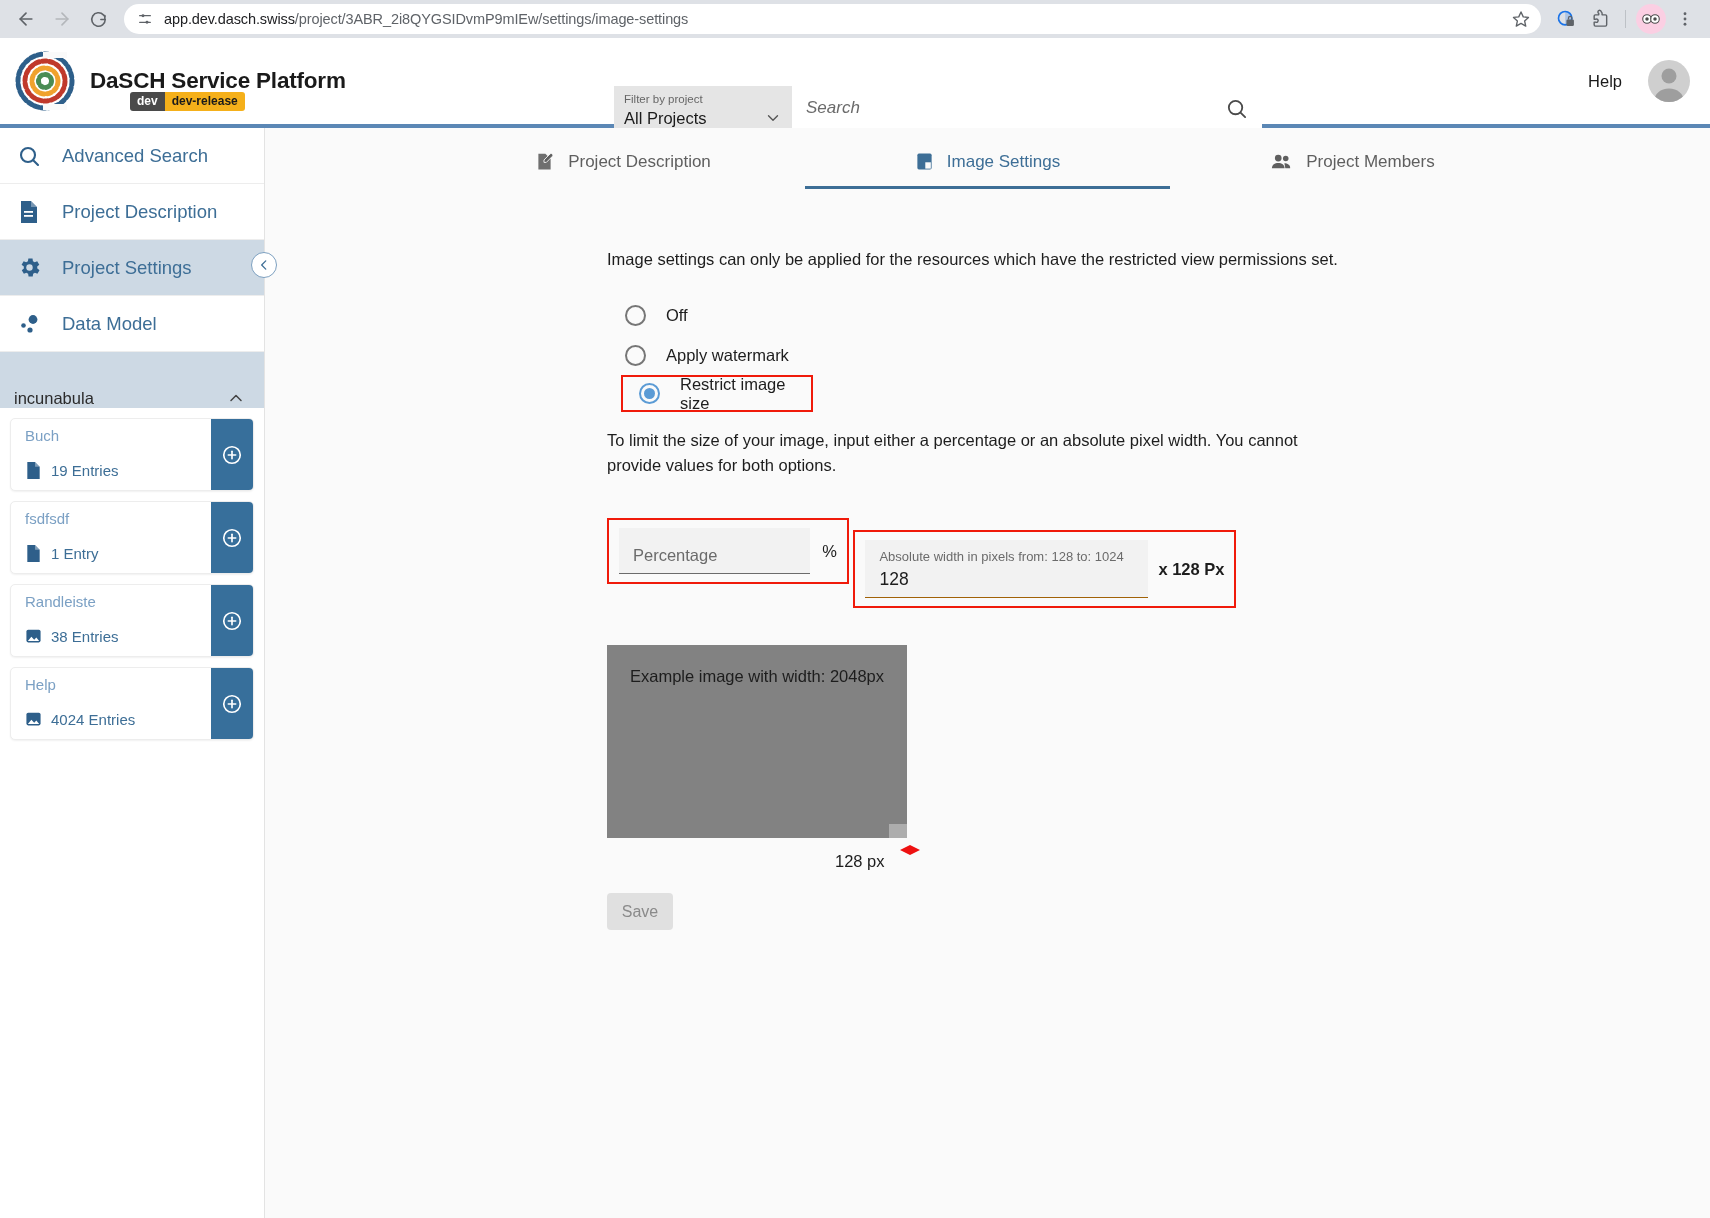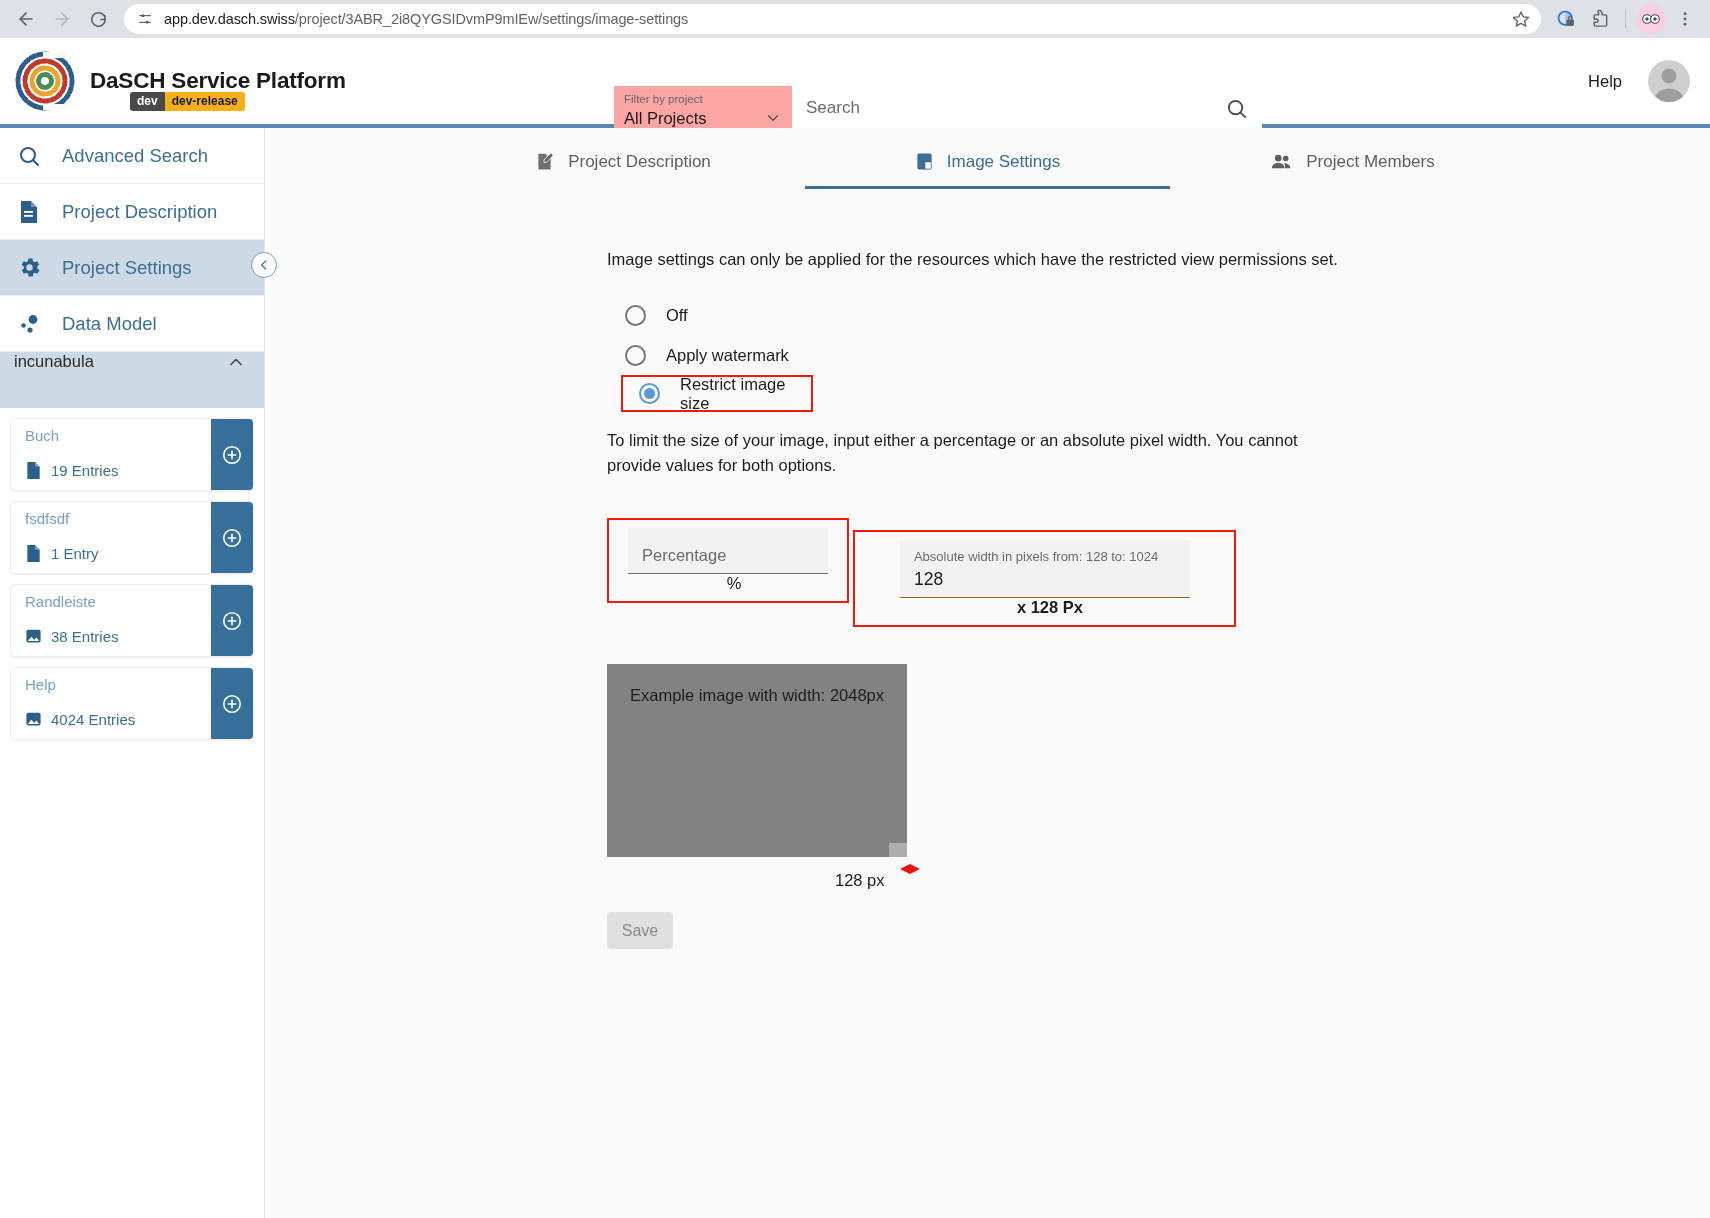--- a/index.html
+++ b/index.html
@@ -101,39 +101,39 @@
   .header-center {
     position: absolute;
     left: 614px;
     top: 48px;
     display: flex;
     align-items: flex-start;
     gap: 0;
   }
   .filter-select {
     width: 178px;
-    background: #fca5a5;
+    background: #e5e5e5;
     padding: 6px 10px 4px 10px;
     display: flex; flex-direction: column;
     position: relative;
   }
   .filter-label { font-size: 11.5px; color: #666; line-height: 14px; }
   .filter-value-row { display:flex; align-items:center; justify-content:space-between; }
   .filter-value { font-size: 16.5px; color: #1a1a1a; line-height: 24px; }
   .chev { color: #555; display:flex; }
 
   .search-area { width: 470px; display: flex; flex-direction: column; }
   .search-box {
     height: 44px;
     background: #fff;
     display: flex; align-items: center;
     padding: 0 14px 0 14px;
     justify-content: space-between;
   }
-  .search-ph { font-size: 17px; color: #6b6b6b; }
+  .search-ph { font-size: 17px; color: #6b6b6b; font-style: italic; }
   .search-sub {
     display: flex; justify-content: space-between;
     padding: 4px 14px 0 14px;
     align-items: center;
   }
   .how-to { display: flex; align-items: center; gap: 7px; color: #f5a623; font-size: 13.5px; }
   .expert { display: flex; align-items: center; gap: 7px; color: #2b2b2b; font-size: 13.5px; }
 
   .header-right {
     position: absolute; right: 20px; top: 50%; transform: translateY(-50%);
@@ -172,21 +172,21 @@
   .collapse-btn {
     position: absolute; right: -13px; top: 124px;
     width: 26px; height: 26px; border-radius: 50%;
     background: #fff; border: 1.5px solid #7da0c0;
     display: flex; align-items: center; justify-content: center;
     color: #3d6e96; z-index: 5;
   }
   .project-group {
     height: 56px;
     background: #cdd9e4;
-    display: flex; align-items: flex-start; justify-content: space-between;
+    display: flex; align-items: flex-end; justify-content: space-between;
     padding: 0 18px 0 14px;
     color: #2b2b2b; font-size: 16.5px;
   }
   .ont-list { padding: 10px 10px 0 10px; }
   .ont-card {
     display: flex;
     background: #fff;
     border: 1px solid #ededed;
     border-radius: 5px;
     margin-bottom: 10px;
@@ -259,21 +259,20 @@
   .hint {
     font-size: 16.5px; color: #1d1d1d; line-height: 25px;
     margin-top: 16px; margin-bottom: 22px; width: 740px;
   }
 
   .field-outline {
     border: 2px solid #f01a0a;
     display: inline-flex;
     align-items: center;
     padding: 8px 10px 8px 10px;
-    flex-direction: column;
   }
   .pct-outline { width: 242px; }
   .field-pct {
     width: 200px;
     background: #f2f2f2;
     border-bottom: 1px solid #6b6b6b;
     padding: 18px 14px 8px 14px;
   }
   .field-ph { font-size: 16.5px; color: #6b6b6b; }
   .pct-sign { font-size: 16.5px; color: #1d1d1d; margin-left: 12px; }

